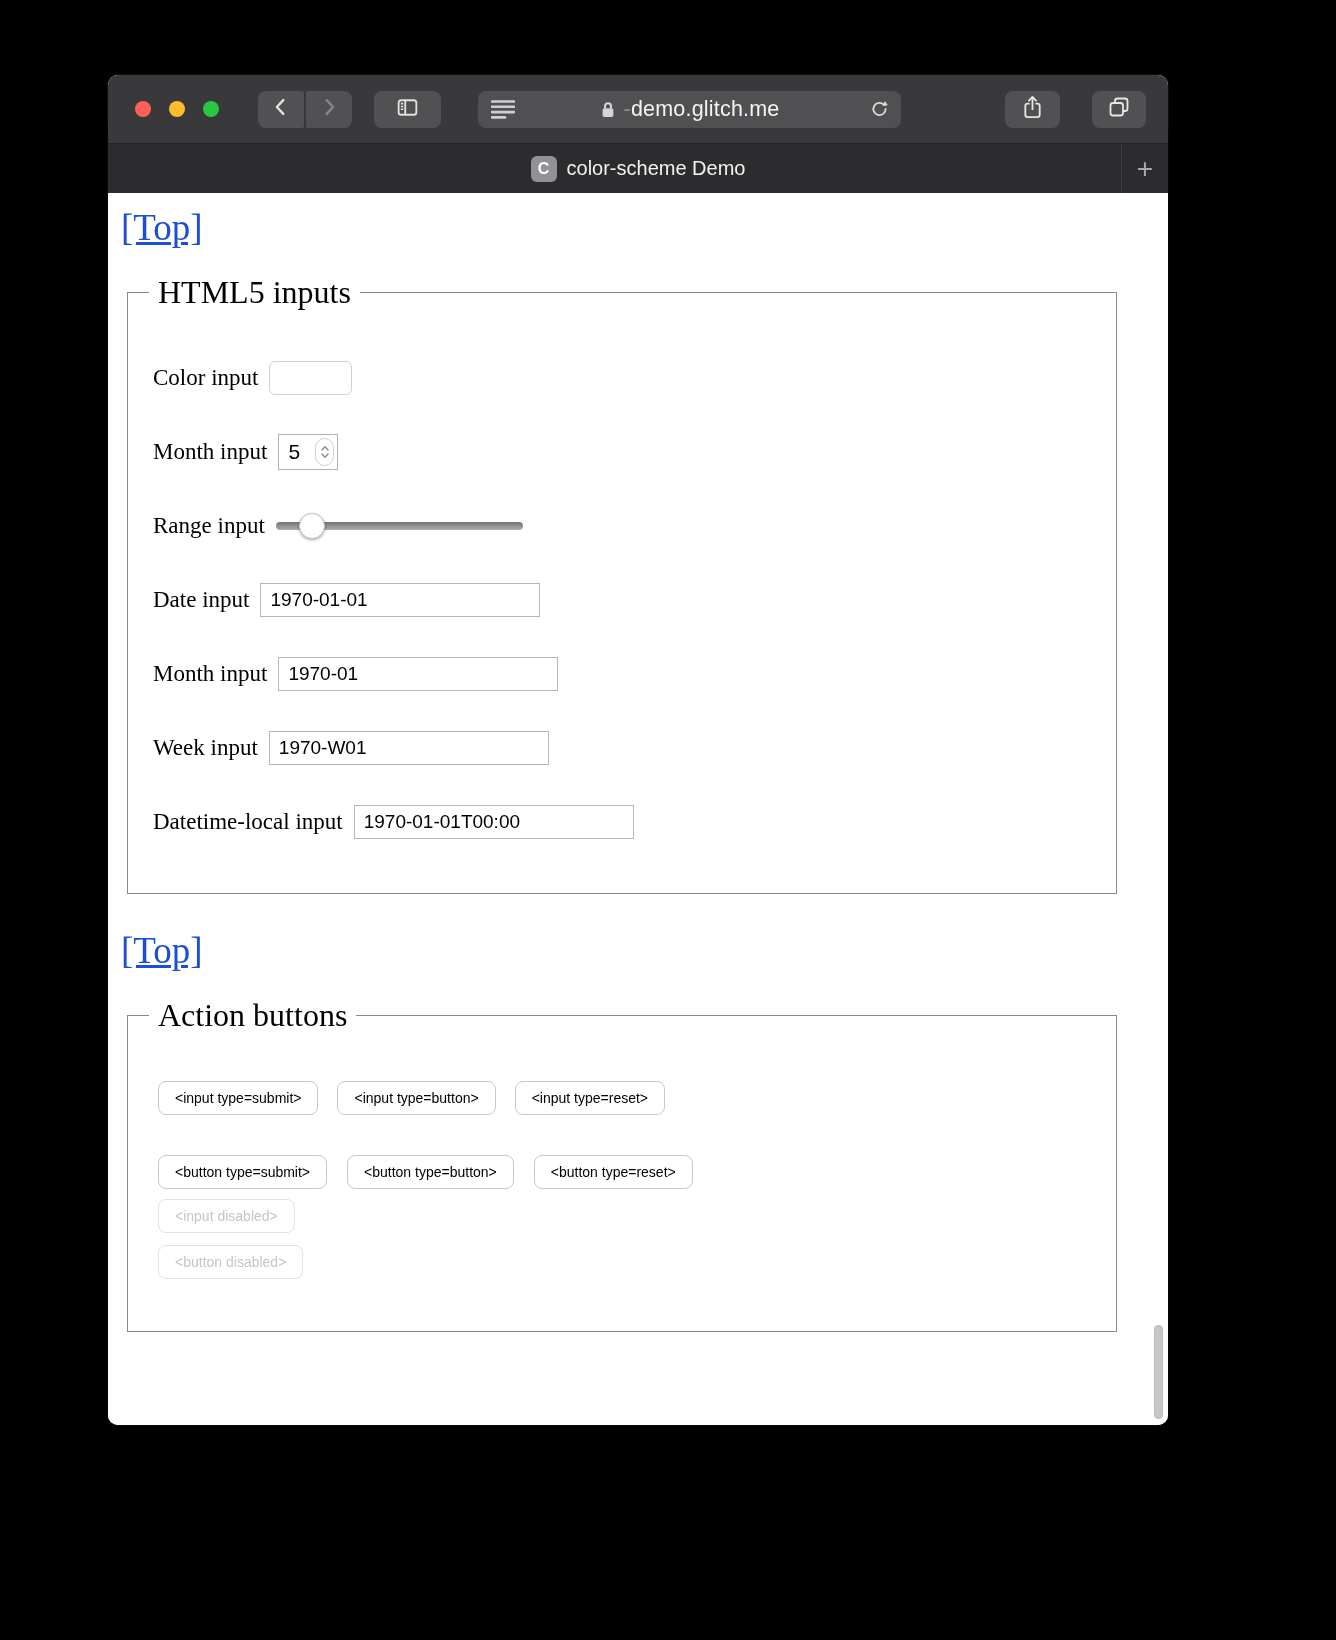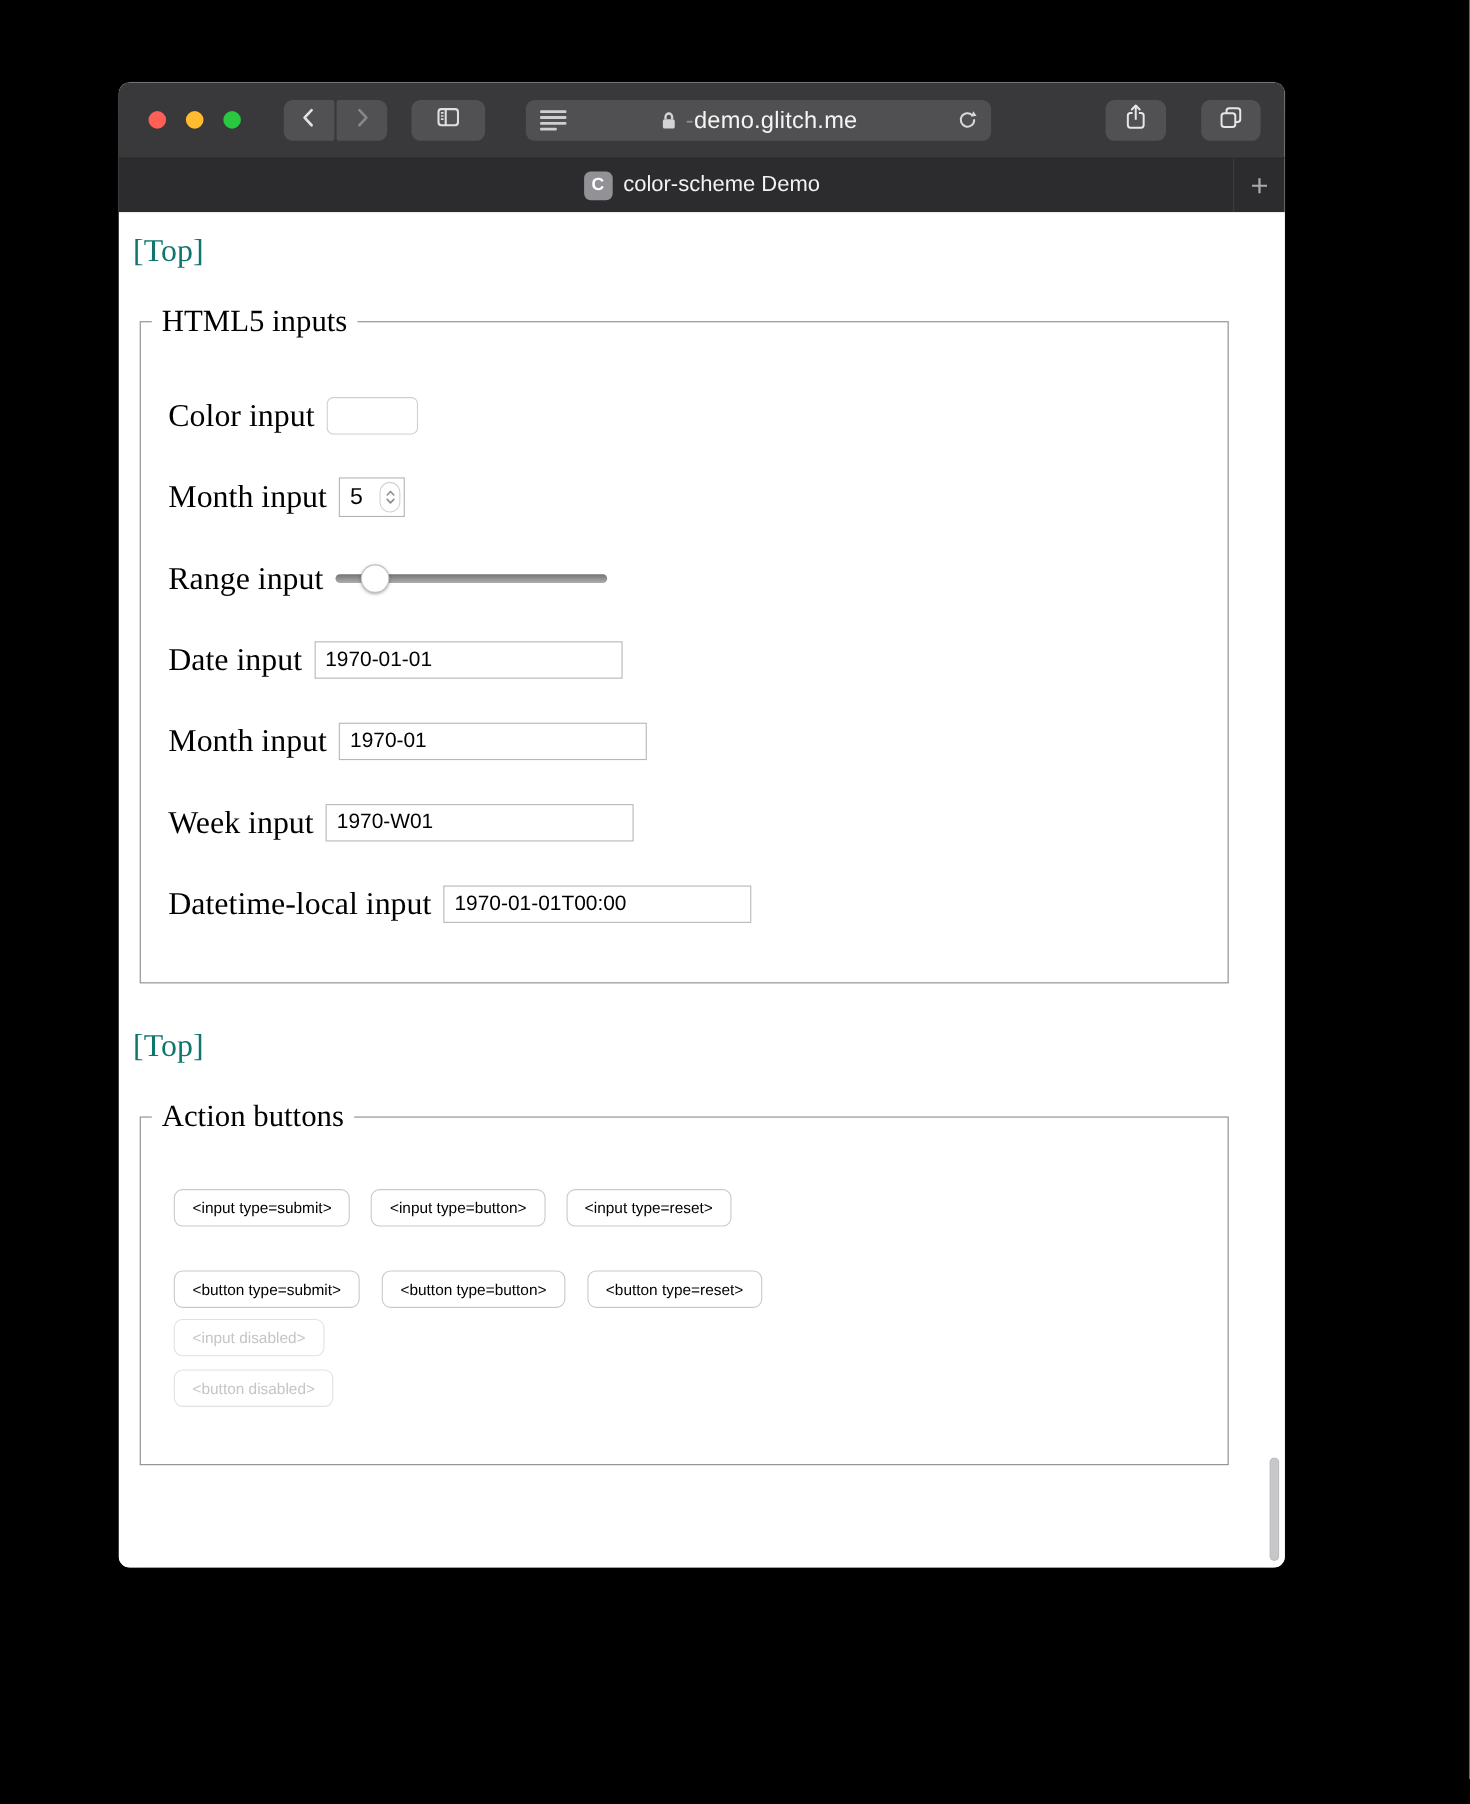--- a/index.html
+++ b/index.html
@@ -66,37 +66,37 @@
     display:flex;align-items:center;justify-content:center;
     color:#a9a9ad;font-size:28px;font-weight:200;line-height:1;
   }
   
   .content{
     flex:1;background:#fff;position:relative;overflow:hidden;
     font-family:"Liberation Serif","DejaVu Serif",serif;color:#000;
   }
   .page{padding:18px 0 0 13px;}
   .top-link{
-    display:inline-block;color:#0f766e;
-    font-size:29px;line-height:34px;cursor:pointer;
+    display:inline-block;color:#1d4ed8;text-decoration:underline;
+    font-size:37px;line-height:34px;cursor:pointer;
   }
   .top-link.second{margin-top:40px;}
   .fieldset{
     position:relative;border:1px solid #8a8a8a;width:990px;
     margin-left:6px;box-sizing:border-box;background:#fff;
   }
   .fieldset.f1{margin-top:47px;padding:67px 0 53px 25px;}
   .fieldset.f2{margin-top:47px;padding:65px 0 52px 30px;}
   .legend{
-    position:absolute;top:-18px;left:10px;background:#fff;
-    padding:0 9px;font-size:28px;line-height:35px;
+    position:absolute;top:-18px;left:21px;background:#fff;
+    padding:0 9px;font-size:32px;line-height:35px;
   }
   .row{display:flex;align-items:center;height:36px;margin-bottom:38px;}
   .row:last-child{margin-bottom:0;}
-  .row .lbl{font-size:29px;margin-right:11px;white-space:nowrap;}
+  .row .lbl{font-size:23px;margin-right:11px;white-space:nowrap;}
   .ctl{font-family:"Liberation Sans",sans-serif;}
   
   .color-swatch{
     width:83px;height:34px;border:1px solid #d0d0d0;border-radius:6px;
     background:#fff;box-sizing:border-box;padding:4px 5px;cursor:default;
   }
   .color-swatch .fill{width:100%;height:100%;background:#000;border-radius:3px;}
   
   .number-input{
     position:relative;width:60px;height:36px;border:1px solid #b3b3b3;

